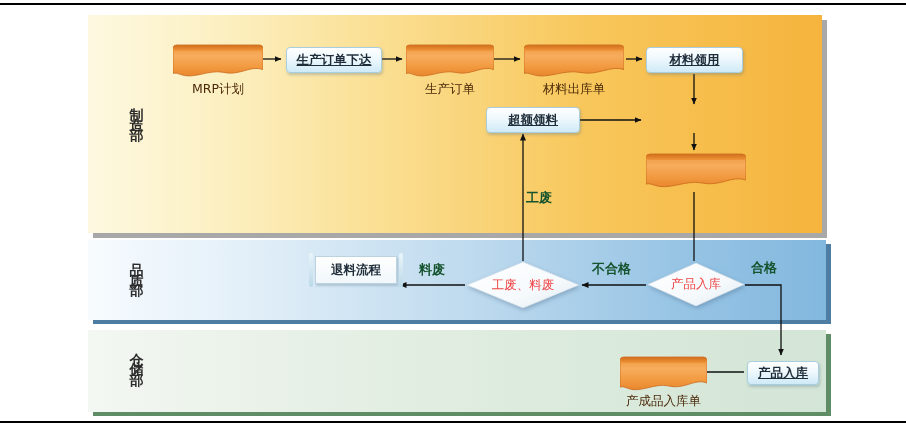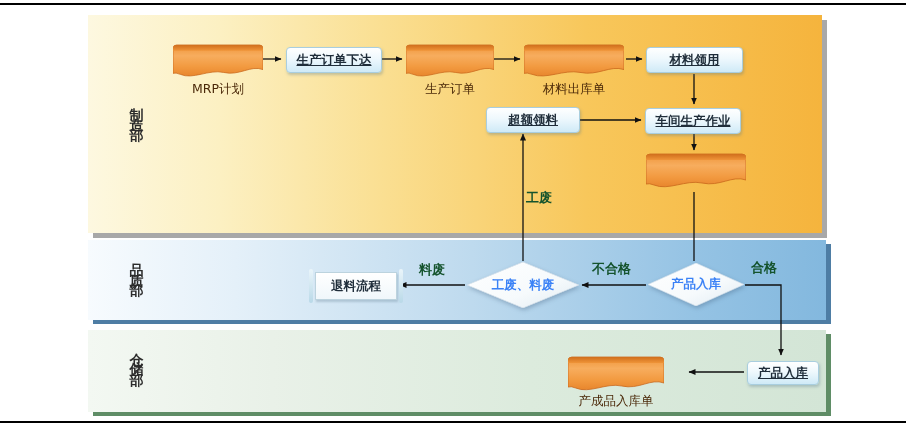--- a/index.html
+++ b/index.html
@@ -31,21 +31,21 @@
      display:flex;align-items:center;justify-content:center;}
   .proc .label{font-size:12.5px;font-weight:700;color:#1f2d3a;white-space:nowrap;text-decoration:underline;}
   .prefab{background:linear-gradient(180deg,#ffffff,#f0f7fb);border:1px solid #bcd3de;
      display:flex;align-items:center;justify-content:center;box-shadow:1px 2px 2px rgba(90,120,140,.3);}
   .prefab::before,.prefab::after{content:"";position:absolute;top:-4px;bottom:-4px;width:4px;
      background:linear-gradient(180deg,#eaf5fa,#b9d9e8);border-radius:2px;}
   .prefab::before{left:-7px;} .prefab::after{right:-7px;}
   .prefab .label{font-size:12.5px;font-weight:700;color:#1f2d3a;white-space:nowrap;}
   .diamond{filter:drop-shadow(1px 2px 2px rgba(60,90,120,.35));}
   .diamond .label{position:absolute;left:0;top:0;width:100%;height:100%;display:flex;
-     align-items:center;justify-content:center;font-size:12.5px;font-weight:700;color:#3b82f6;white-space:nowrap;}
+     align-items:center;justify-content:center;font-size:12.5px;font-weight:400;color:#ef4444;white-space:nowrap;}
   .edge-label{position:absolute;z-index:5;font-size:13px;font-weight:600;color:#14532d;white-space:nowrap;}
   #defs-holder{position:absolute;width:0;height:0;}
 </style>
 </head>
 <body>
 
 <div id="stage">
 
   <svg id="defs-holder" aria-hidden="true">
     <defs>
@@ -130,50 +130,47 @@
   </div>
 
   <div class="node proc" style="left:646px;top:47px;width:95px;height:24px">
     <span class="label">材料领用</span>
   </div>
 
   <div class="node proc" style="left:486px;top:107px;width:92px;height:24px">
     <span class="label">超额领料</span>
   </div>
 
-  <div class="node proc" style="left:645px;top:108px;width:94px;height:24px">
-    <span class="label">车间生产作业</span>
-  </div>
 
   <div class="node doc" style="left:646px;top:153px;width:100px;height:38px">
     <svg viewBox="0 0 100 38" preserveAspectRatio="none">
       <path d="M0,5 Q0,1 4,1 L96,1 Q100,1 100,5 L100,27 C86,22 74,34 56,30 C40,26.5 22,38 8,32 Q3,30 0,31 Z" fill="url(#docGrad)" stroke="#c9681c" stroke-width="0.8"></path>
       <path d="M0,5 Q0,1 4,1 L96,1 Q100,1 100,5 L100,7 L0,7 Z" fill="url(#docTop)"></path>
     </svg>
   </div>
 
-  <div class="node prefab" style="left:315px;top:272px;width:80px;height:26px">
+  <div class="node prefab" style="left:315px;top:256px;width:80px;height:26px">
     <span class="label">退料流程</span>
   </div>
 
   <div class="node diamond" style="left:467px;top:262px;width:112px;height:46px">
     <svg viewBox="0 0 100 100" preserveAspectRatio="none">
       <polygon points="50,0 100,50 50,100 0,50" fill="url(#diaGrad)" stroke="#d4e0ea" stroke-width="1"></polygon>
     </svg>
     <span class="label">工废、料废</span>
   </div>
 
   <div class="node diamond" style="left:648px;top:263px;width:96px;height:43px">
     <svg viewBox="0 0 100 100" preserveAspectRatio="none">
       <polygon points="50,0 100,50 50,100 0,50" fill="url(#diaGrad)" stroke="#d4e0ea" stroke-width="1"></polygon>
     </svg>
     <span class="label">产品入库</span>
   </div>
 
-  <div class="node doc" style="left:568px;top:356px;width:96px;height:38px">
+  <div class="node doc" style="left:620px;top:356px;width:87px;height:38px">
     <svg viewBox="0 0 100 38" preserveAspectRatio="none">
       <path d="M0,5 Q0,1 4,1 L96,1 Q100,1 100,5 L100,27 C86,22 74,34 56,30 C40,26.5 22,38 8,32 Q3,30 0,31 Z" fill="url(#docGrad)" stroke="#c9681c" stroke-width="0.8"></path>
       <path d="M0,5 Q0,1 4,1 L96,1 Q100,1 100,5 L100,7 L0,7 Z" fill="url(#docTop)"></path>
     </svg>
     <span class="label">产成品入库单</span>
   </div>
 
   <div class="node proc" style="left:747px;top:361px;width:70px;height:22px">
     <span class="label">产品入库</span>
   </div>

